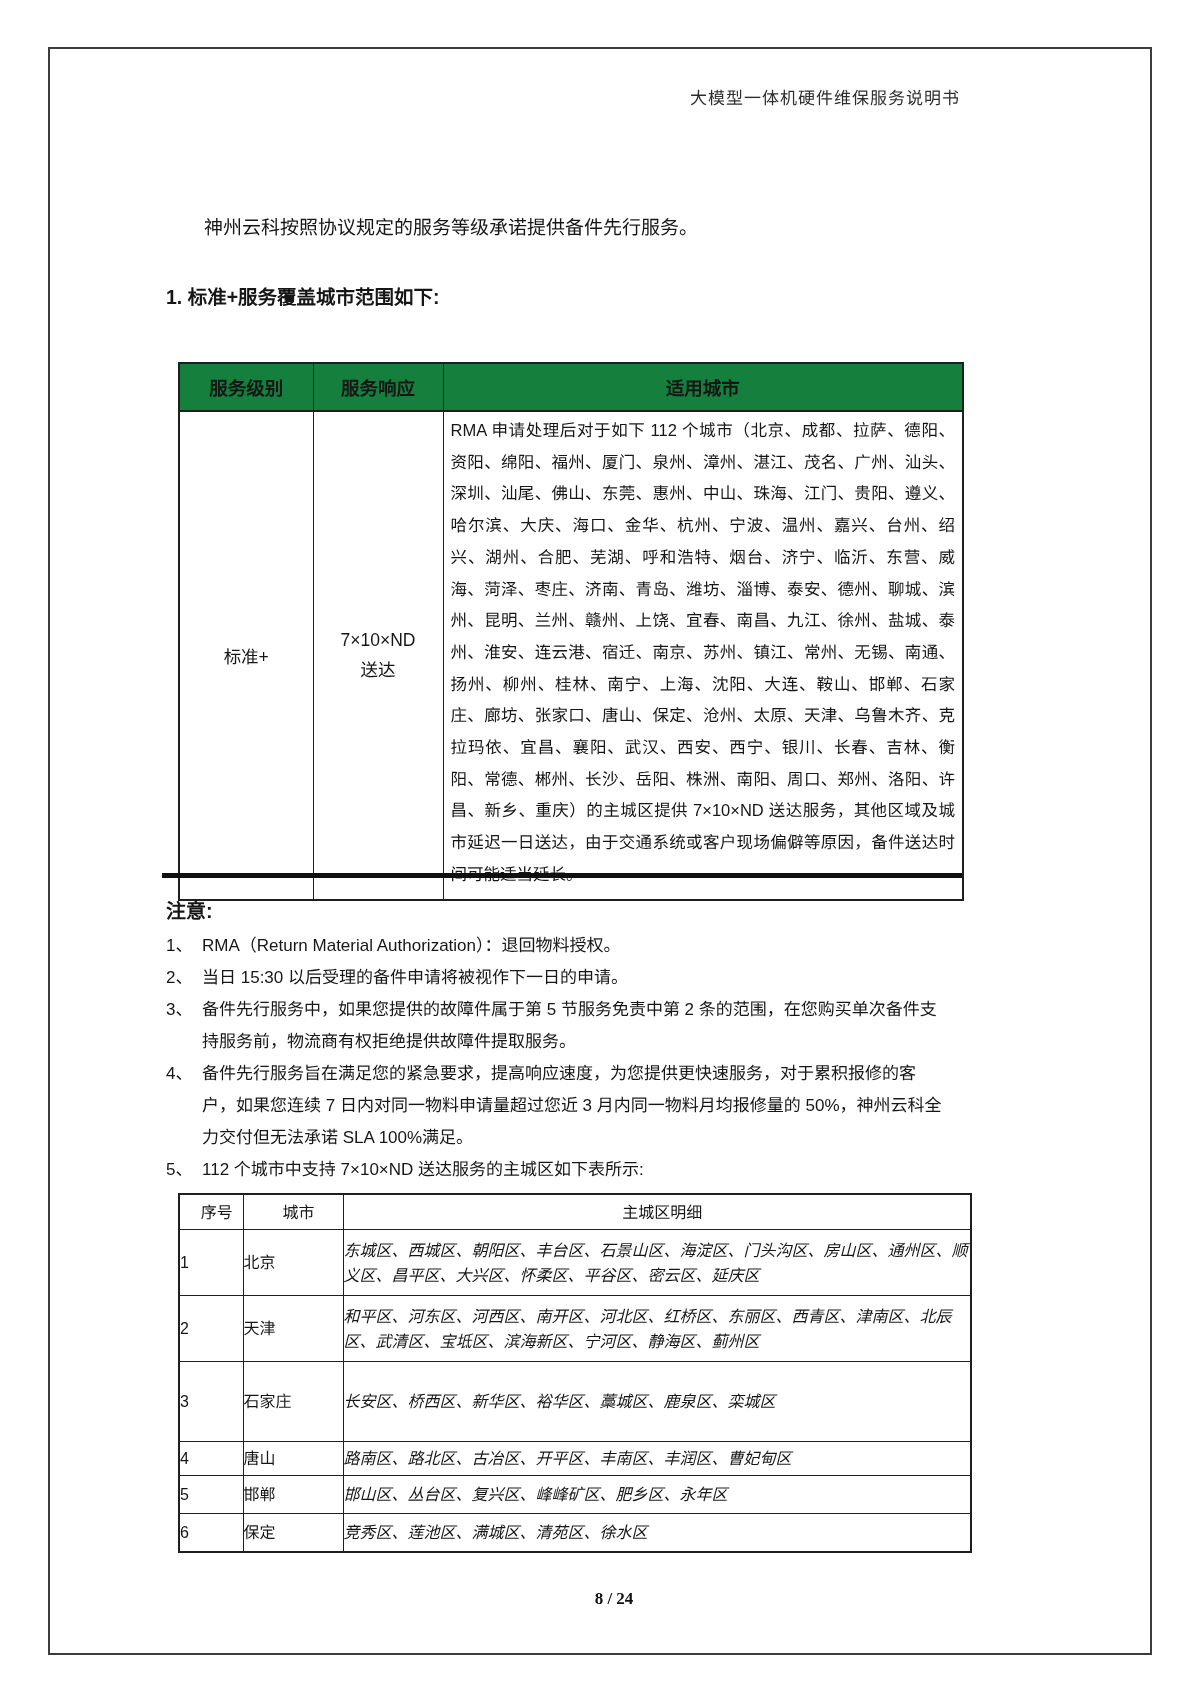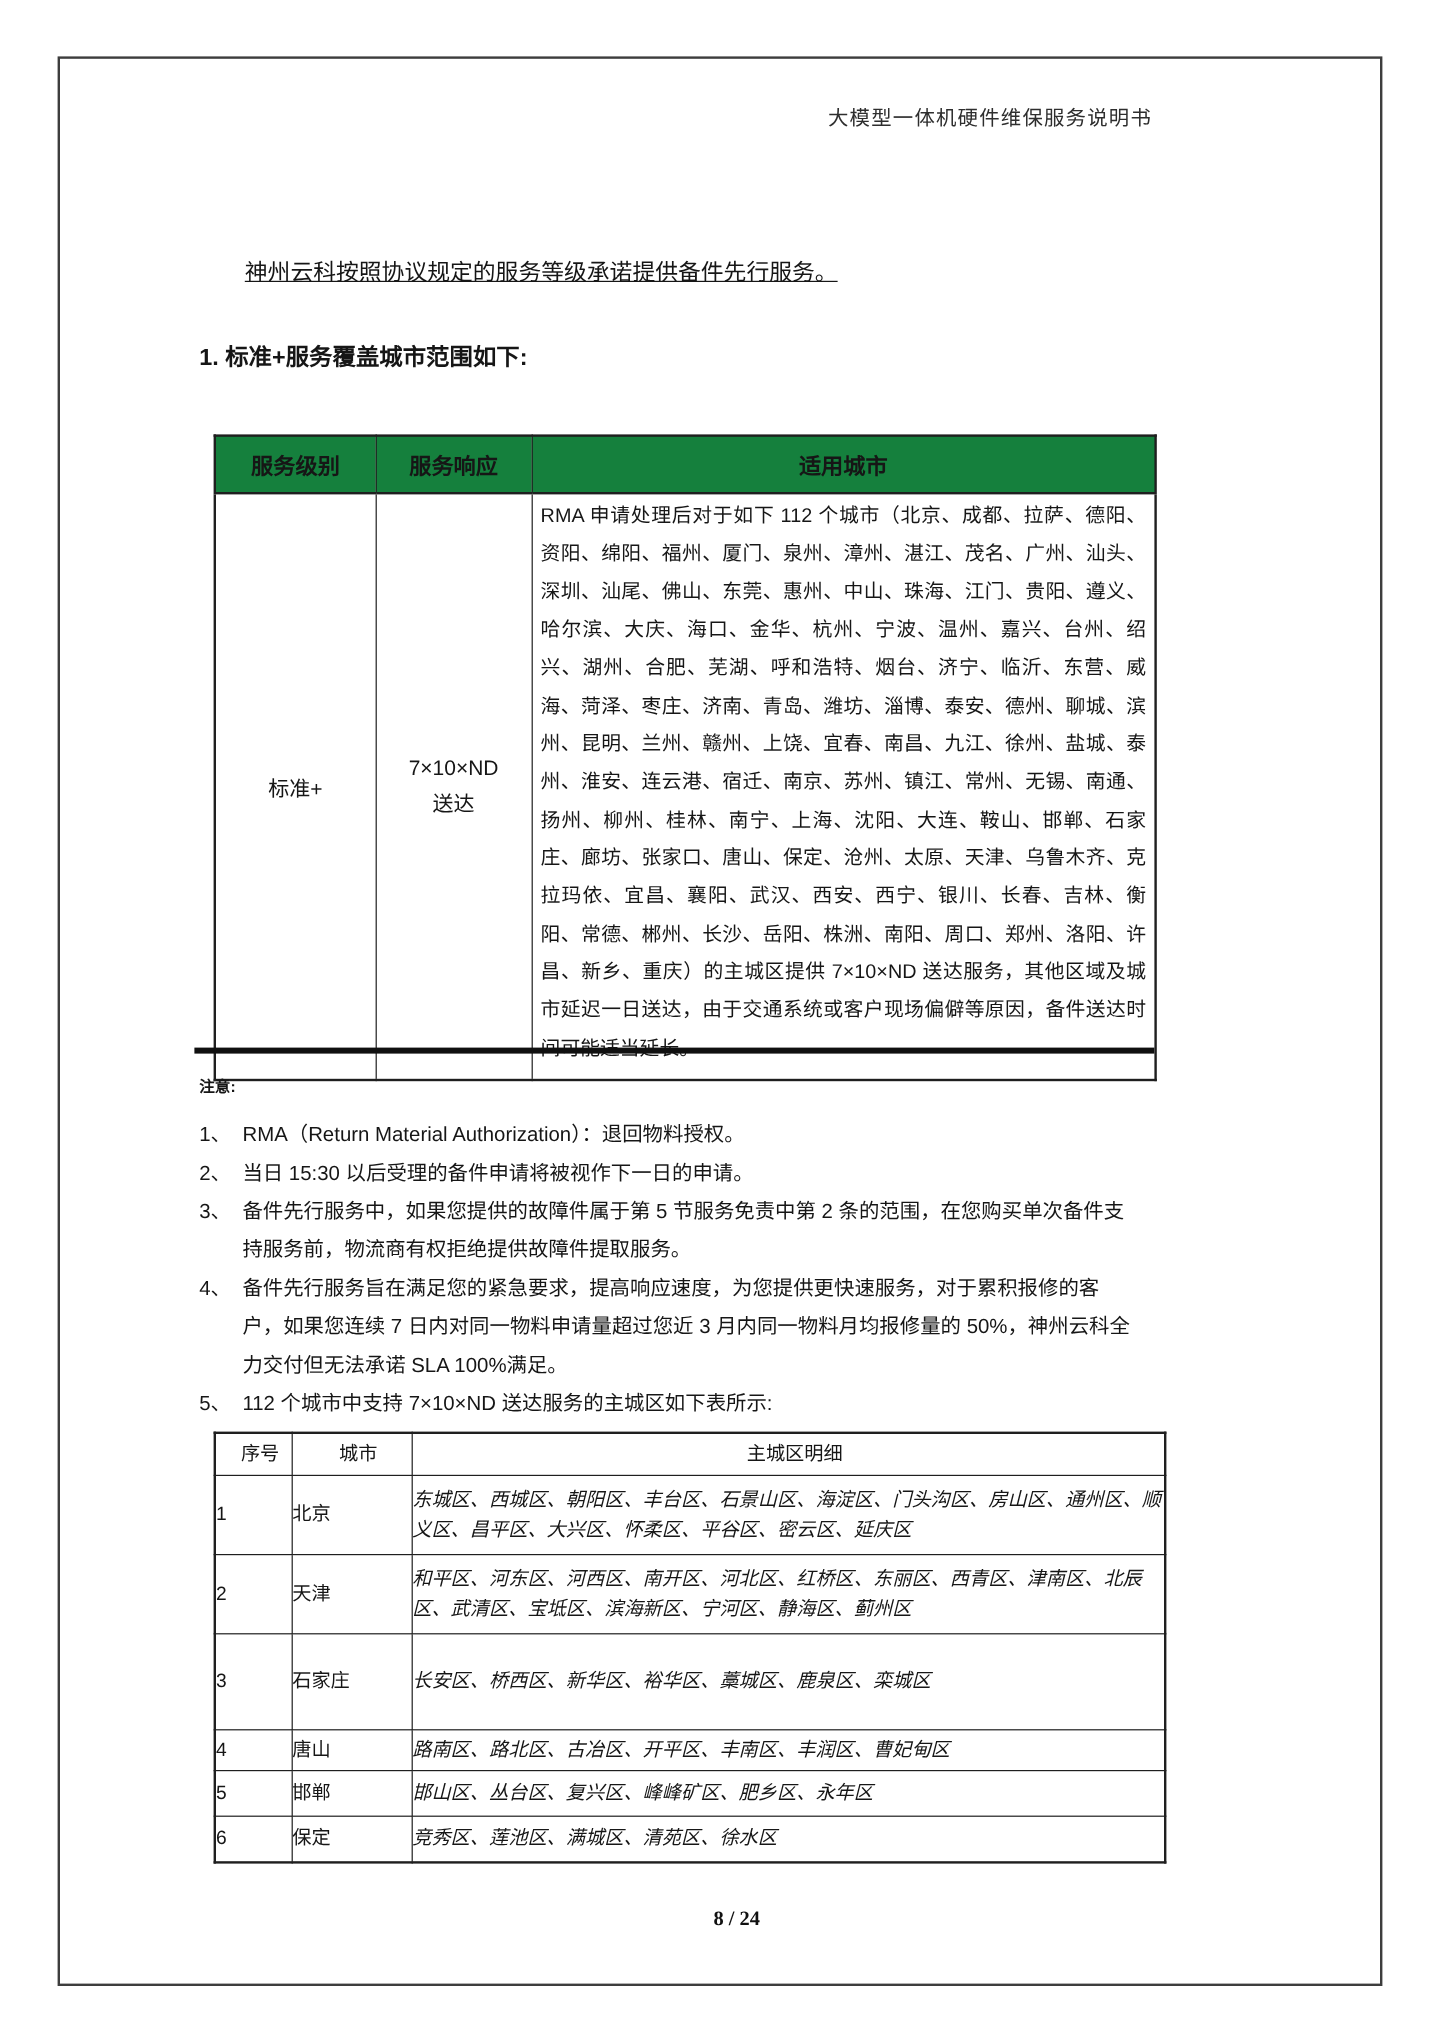--- a/index.html
+++ b/index.html
@@ -19,21 +19,21 @@
   .doc-header-title{
     position:absolute;top:84px;right:240px;
     font-family:"Liberation Serif","DejaVu Serif",serif;
     font-size:17px;color:#2e2e2e;letter-spacing:1px;
   }
   .body-paragraph{
     position:absolute;left:166px;width:760px;
     font-size:19px;line-height:27px;margin:0;
   }
   .p1{top:152px;}
-  .p2{top:214px;text-indent:2em;text-decoration:underline;}
+  .p2{top:214px;text-indent:2em;}
   .section-heading{
     position:absolute;left:166px;top:281px;
     font-size:19.5px;font-weight:bold;margin:0;text-align:center;
   }
   
   table{border-collapse:collapse;}
   .service-table{
     position:absolute;left:178px;top:362px;width:784px;
     table-layout:fixed;
   }
@@ -55,21 +55,21 @@
     text-align:justify;vertical-align:top;
   }
   
   .section-divider{
     position:absolute;left:162px;top:873px;width:800px;height:5px;
     background:#101010;
   }
   
   .notes-heading{
     position:absolute;left:166px;top:895px;
-    font-size:13px;font-weight:bold;margin:0;
+    font-size:20px;font-weight:bold;margin:0;
   }
   .notes-list{
     position:absolute;left:166px;top:930px;width:778px;
     font-size:17px;line-height:32px;
   }
   .note-item{display:flex;}
   .note-number{flex:0 0 36px;}
   .note-text{flex:1;}
   
   .district-table{

